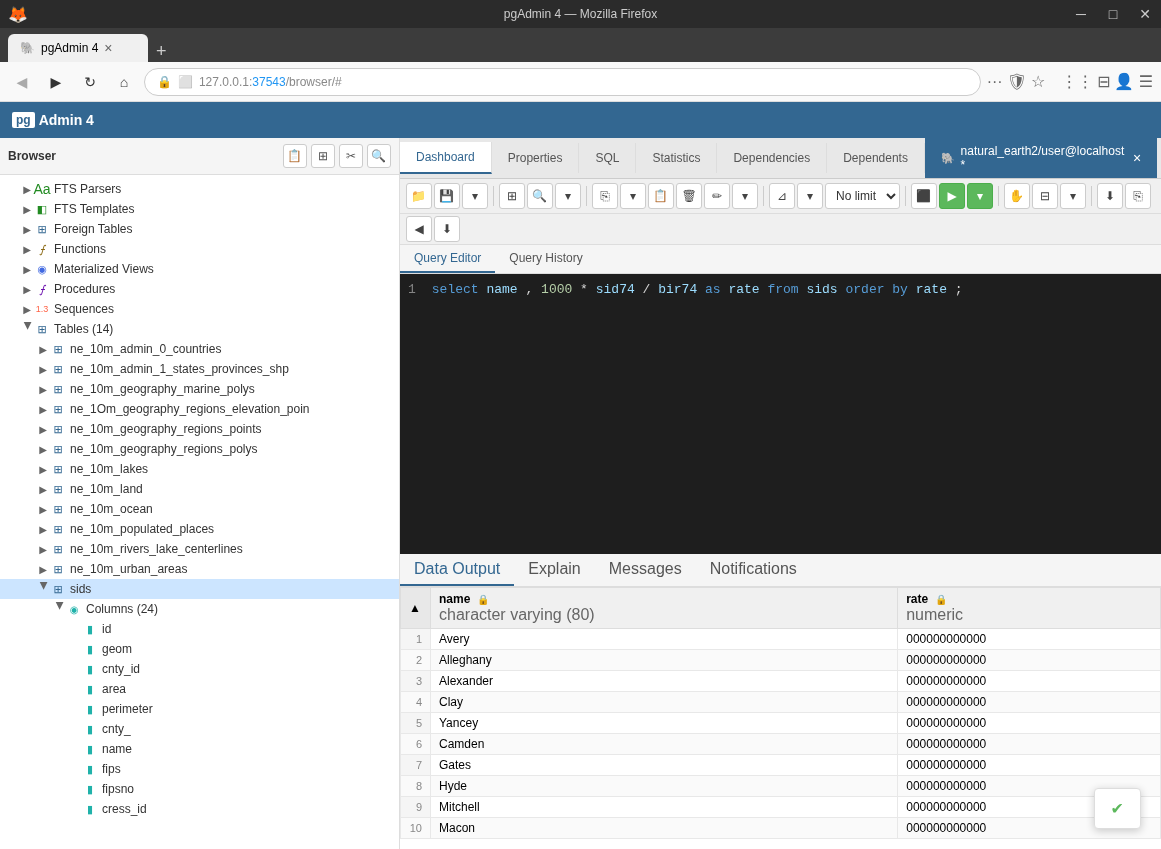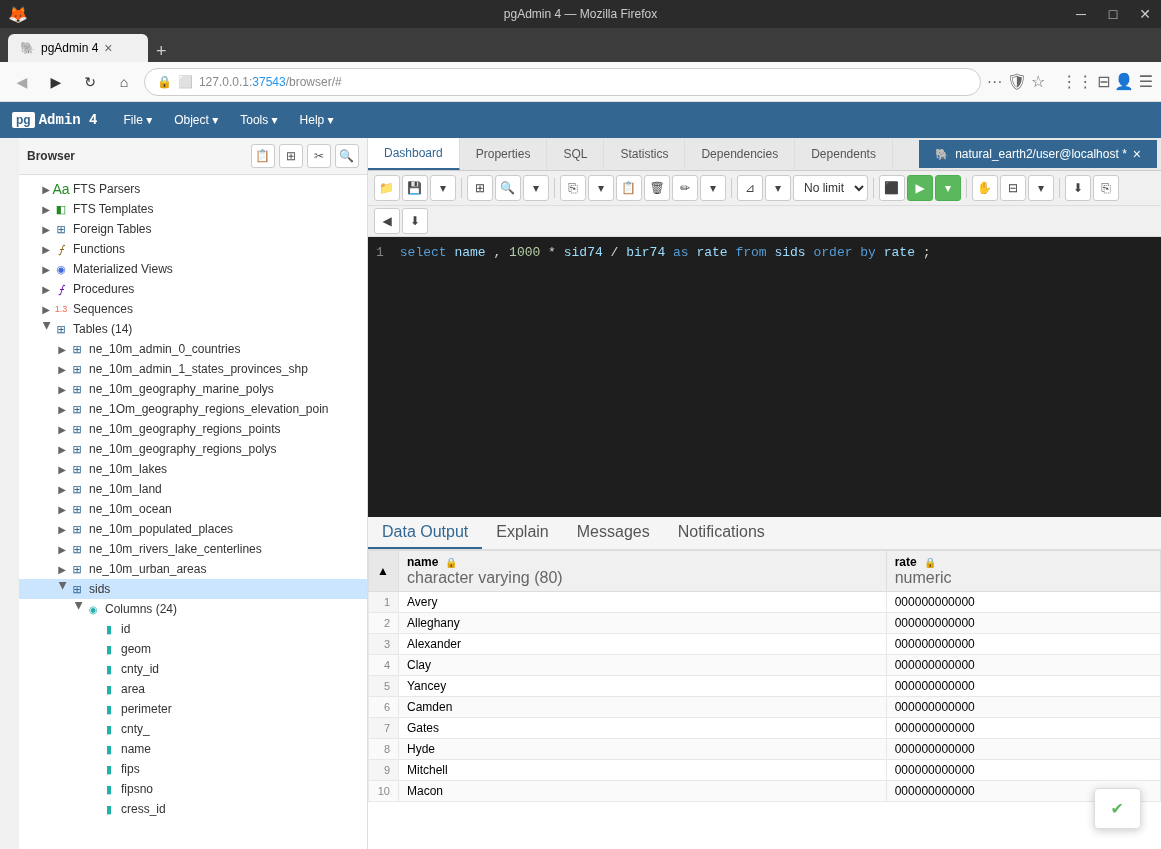--- a/index.html
+++ b/index.html
@@ -153,26 +153,25 @@
 
     
     .content-area {
       display: flex;
       flex: 1;
       overflow: hidden;
     }
 
     
     .sidebar {
-      width: 349px;
+      width: 400px;
       background: white;
       border-right: 1px solid #ddd;
       display: flex;
       flex-direction: column;
-      margin-left: 19px;
     }
     .sidebar-header {
       display: flex;
       align-items: center;
       justify-content: space-between;
       padding: 6px 8px;
       border-bottom: 1px solid #ddd;
       background: #f5f5f5;
     }
     .sidebar-title {
@@ -497,27 +496,21 @@
     <span>👤</span>
     <span>☰</span>
   </div>
 </div>
 
 <div class="app-container">
 
   <div class="pgadmin-header">
     <div class="pgadmin-logo">
       <span class="pg-box">pg</span>
-      <span style="color:white;font-family:Liberation Mono, monospace;">Admin 4</span>
-    </div>
-    <div class="pgadmin-menu">
-      <div class="menu-item">File ▾</div>
-      <div class="menu-item">Object ▾</div>
-      <div class="menu-item">Tools ▾</div>
-      <div class="menu-item">Help ▾</div>
+      <span style="color:white;">Admin 4</span>
     </div>
   </div>
 
   <div class="content-area">
 
     <div class="sidebar">
       <div class="sidebar-header">
         <span class="sidebar-title">Browser</span>
         <div class="sidebar-tools">
           <div class="sidebar-tool-btn">📋</div>
@@ -747,20 +740,24 @@
           <div class="tool-separator"></div>
           <div class="tool-btn">⬇</div>
           <div class="tool-btn">⎘</div>
         </div>
 
         <div class="toolbar" style="padding:2px 6px;">
           <div class="tool-btn">◀</div>
           <div class="tool-btn">⬇</div>
         </div>
 
+        <div class="query-tabs">
+          <div class="query-sub-tab active">Query Editor</div>
+          <div class="query-sub-tab">Query History</div>
+        </div>
 
         <div class="sql-editor">
           <div class="sql-line">
             <span class="line-num">1</span>
             <span style="color:#d4d4d4;">
               <span class="kw-select">select</span>
               <span style="color:#9cdcfe;"> name</span>
               <span style="color:#d4d4d4;">, </span>
               <span style="color:#b5cea8;">1000</span>
               <span style="color:#d4d4d4;">*</span>

